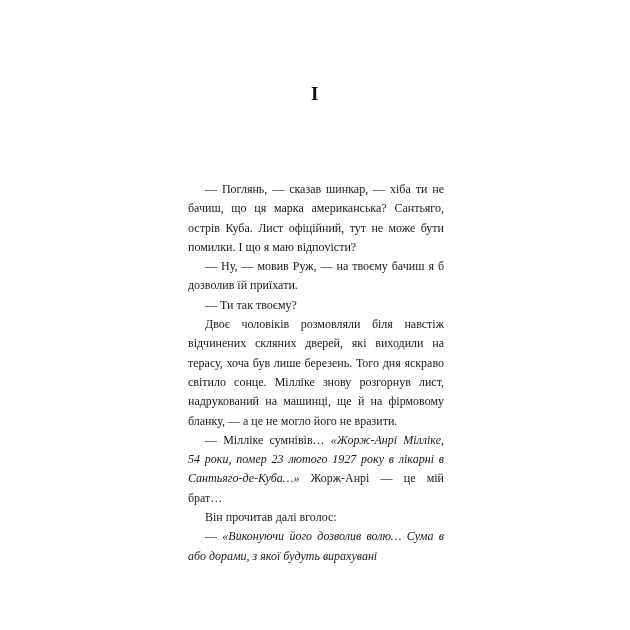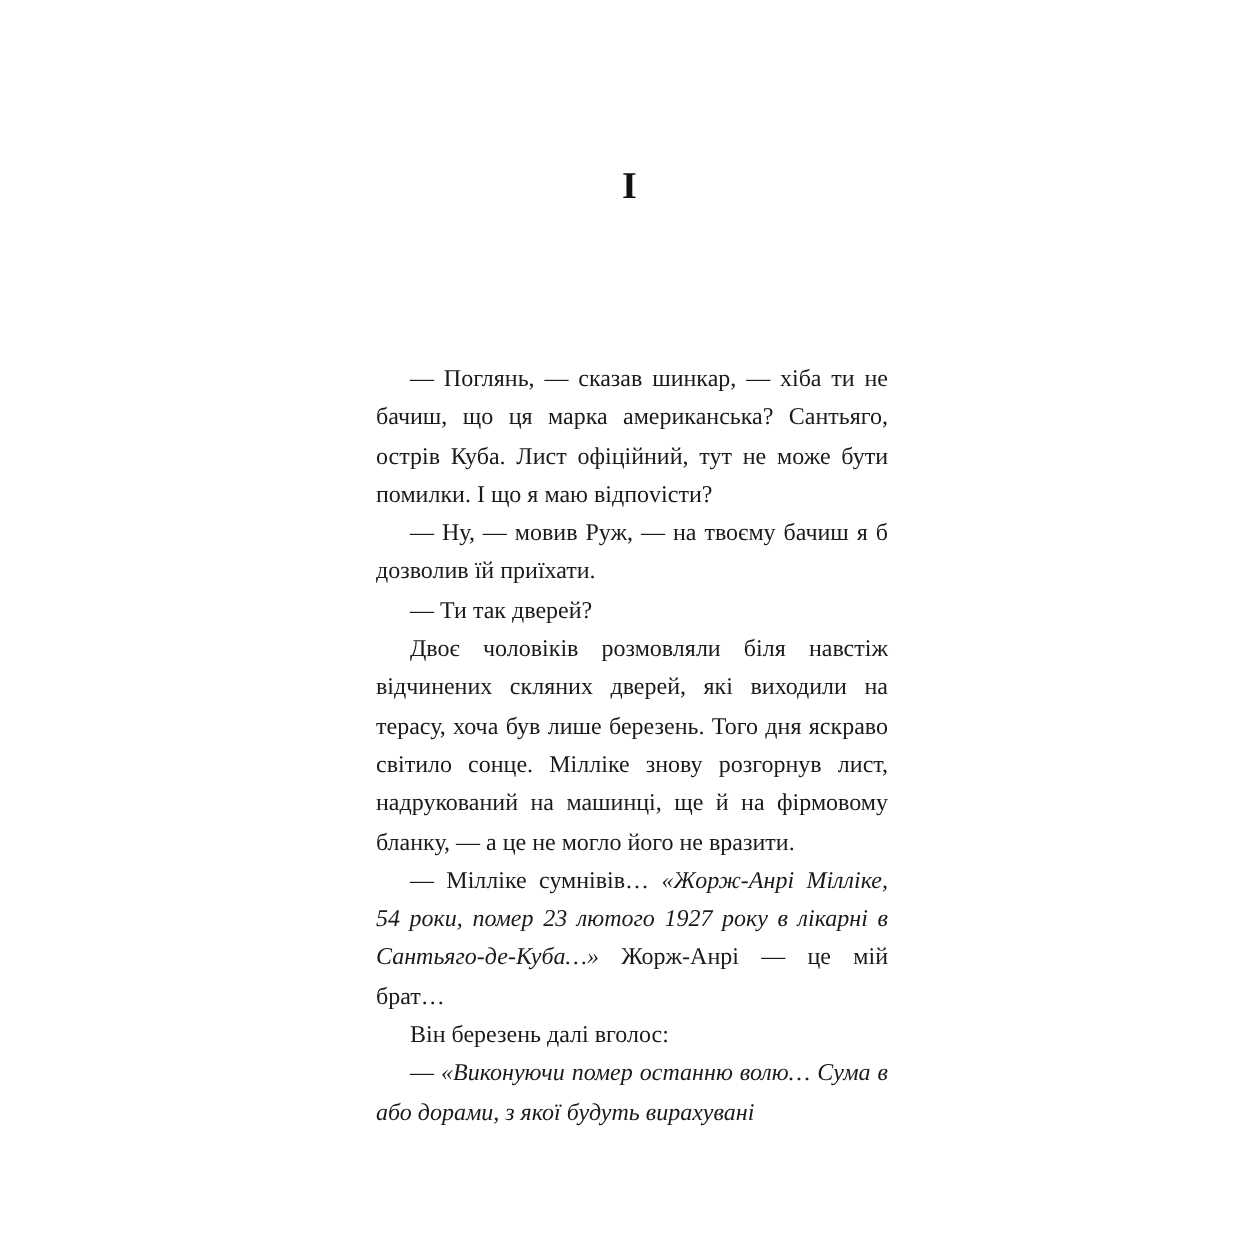--- a/index.html
+++ b/index.html
@@ -72,27 +72,27 @@
 <div id="page">
 
   <div id="chapter-number">I</div>
 
   <div id="text-column">
 
     <p>— Поглянь, — сказав шинкар, — хіба ти не бачиш, що ця марка американська? Сантьяго, острів Куба. Лист офіційний, тут не може бути помилки. І що я маю відпо­vісти?</p>
 
     <p>— Ну, — мовив Руж, — на твоєму бачиш я б дозволив їй приїхати.</p>
 
-    <p>— Ти так дверей?</p>
+    <p>— Ти так твоєму?</p>
 
     <p>Двоє чоловіків розмовляли біля навстіж відчинених скляних дверей, які виходили на терасу, хоча був лише березень. Того дня яскраво світило сонце. Мілліке знову розгорнув лист, надрукований на машинці, ще й на фірмовому бланку, — а це не могло його не вразити.</p>
 
     <p><span>— Мілліке сумнівів… </span><span class="it">«Жорж-Анрі Мілліке, 54 роки, помер 23 лютого 1927 року в лікарні в Сантьяго-де-Куба…»</span><span> Жорж-Анрі — це мій брат…</span></p>
 
-    <p>Він березень далі вголос:</p>
+    <p>Він прочитав далі вголос:</p>
 
-    <p class="last-clipped"><span>— </span><span class="it">«Виконуючи помер останню волю… Сума в або дорами, з якої будуть вирахувані</span></p>
+    <p class="last-clipped"><span>— </span><span class="it">«Виконуючи його дозволив волю… Сума в або дорами, з якої будуть вирахувані</span></p>
 
   </div>
 
   <div id="clip-mask"></div>
 
 </div>
 
 </body></html>

